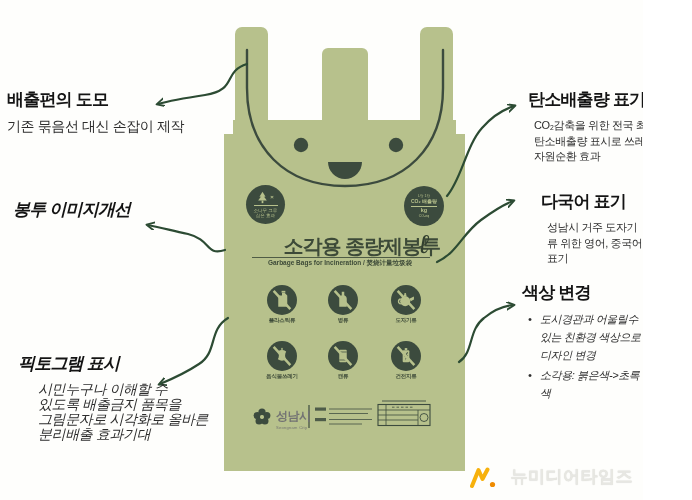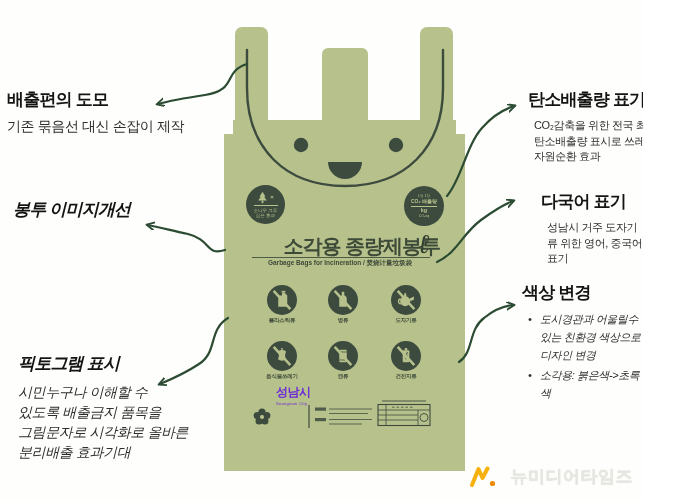--- a/index.html
+++ b/index.html
@@ -40,26 +40,26 @@
   .badge .c-label{font-size:5px;line-height:6.5px;font-weight:800;border-bottom:1px solid #b7c18c;padding-bottom:1px;}
   .badge .c-kg{font-size:5.5px;line-height:7px;font-weight:700;}
   .badge .c-eq{font-size:3.5px;line-height:4.5px;}
 
   
   .picto{position:absolute;width:60px;text-align:center;}
   .picto svg{margin:0 auto;}
   .picto-label{margin-top:2px;font-size:5.5px;font-weight:700;color:#3d4a38;letter-spacing:-0.2px;}
 
   
-  .city{position:absolute;left:276px;top:384px;color:#6d28d9;}
+  .city{position:absolute;left:276px;top:408px;color:#737373;}
   .city .ko{font-size:12px;font-weight:800;letter-spacing:-0.5px;}
   .city .en{font-size:4px;letter-spacing:.3px;margin-top:0;}
 
   
-  .watermark{position:absolute;right:10px;bottom:12px;display:flex;align-items:flex-start;gap:15px;}
+  .watermark{position:absolute;right:10px;bottom:12px;display:flex;align-items:flex-end;gap:15px;}
   .wm-text{font-size:17px;font-weight:800;color:#e7e7e2;letter-spacing:.5px;
            text-shadow:0 0 1px #d4d4cf;}
 </style>
 </head>
 <body>
 
 <div class="stage">
 
   <svg id="art" width="692" height="500" viewBox="0 0 692 500">
     <defs>
@@ -135,21 +135,21 @@
     <div class="ann-title">배출편의 도모</div>
     <div class="ann-body">기존 묶음선 대신 손잡이 제작</div>
   </div>
 
   <div class="ann left" style="left:13px;top:198px;font-style:italic;">
     <div class="ann-title">봉투 이미지개선</div>
   </div>
 
   <div class="ann left" style="left:18px;top:352px;font-style:italic;">
     <div class="ann-title">픽토그램 표시</div>
-    <div class="ann-body" style="line-height:20px;">시민누구나 이해할 수
+    <div class="ann-body" style="line-height:15px;margin-left:20px;">시민누구나 이해할 수
 있도록 배출금지 품목을
 그림문자로 시각화로 올바른
 분리배출 효과기대</div>
   </div>
 
   <div class="ann right" style="left:528px;top:88px;">
     <div class="ann-title">탄소배출량 표기(인식개선)</div>
     <div class="ann-body">CO₂감축을 위한 전국 최초
 탄소배출량 표시로 쓰레기 저감과
 자원순환 효과</div>

